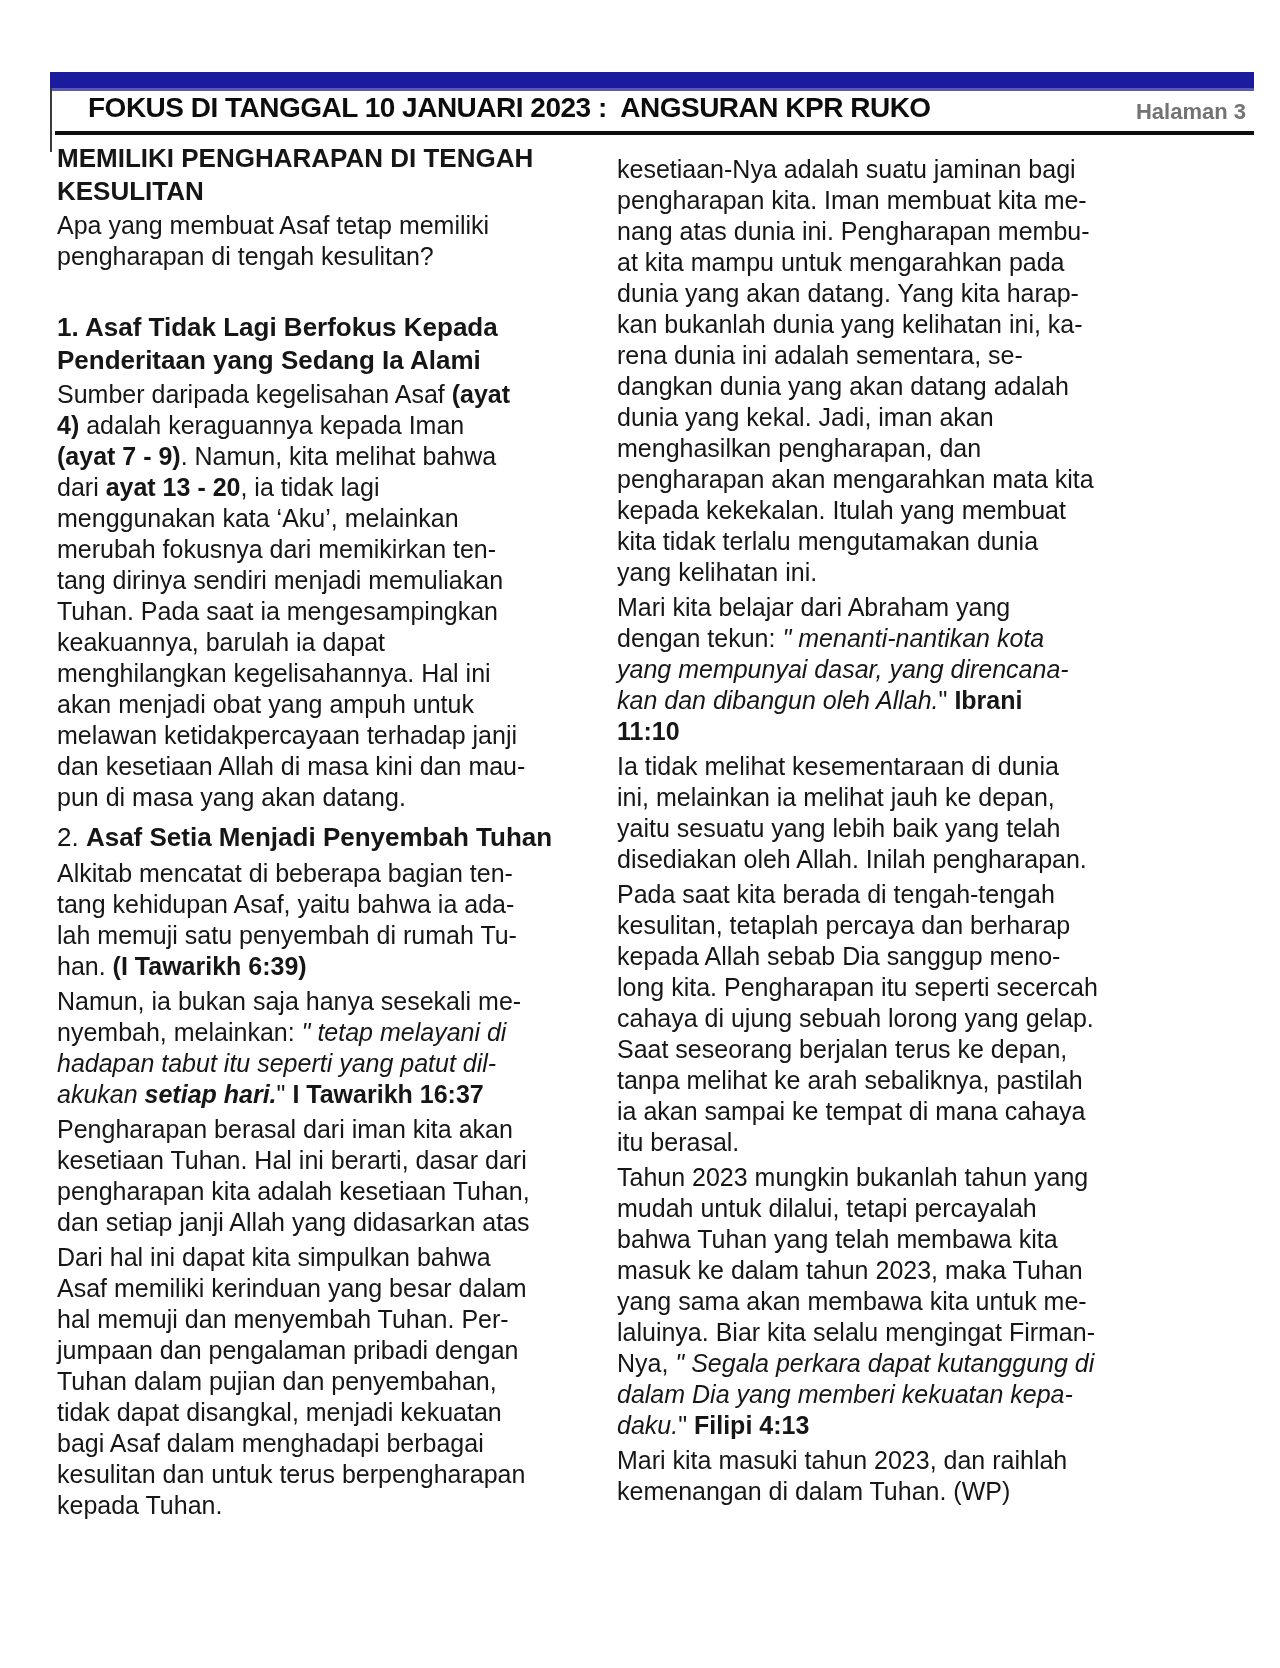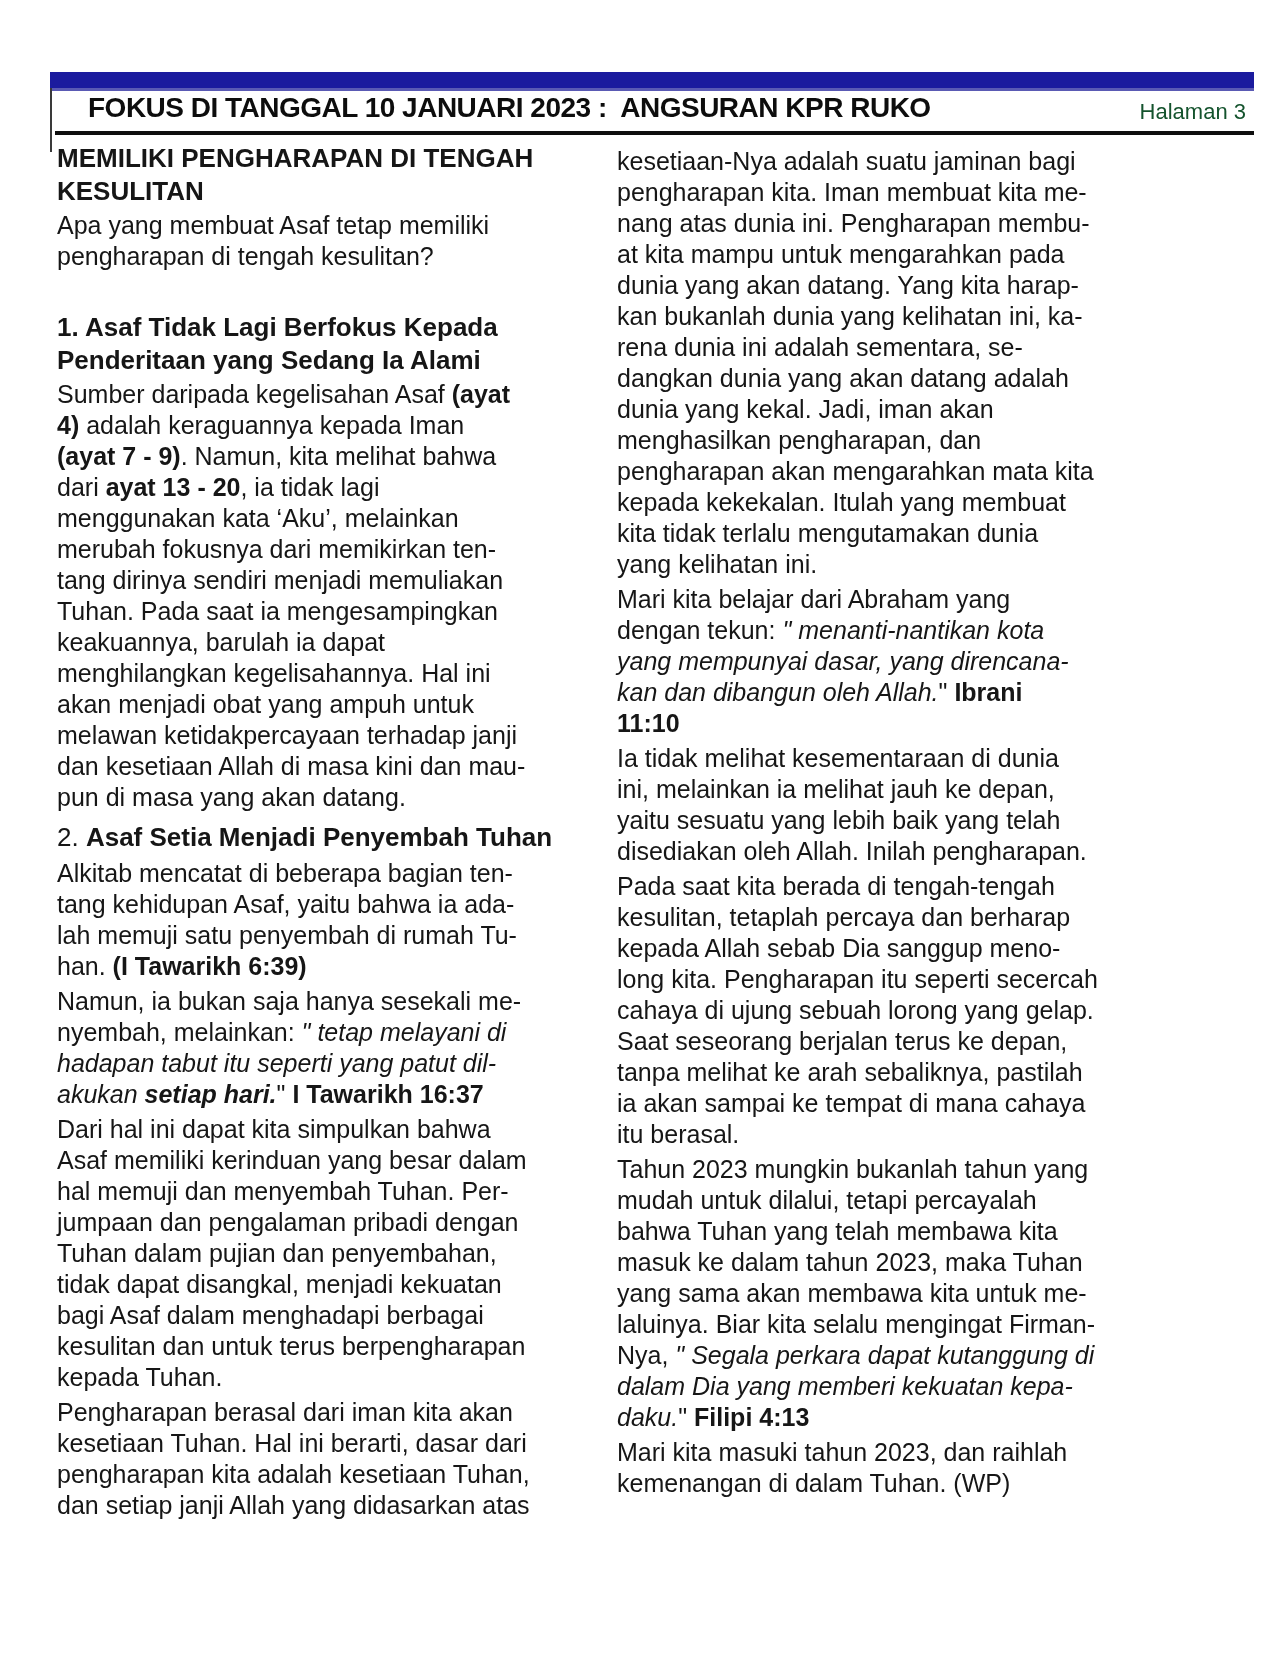--- a/index.html
+++ b/index.html
@@ -13,21 +13,21 @@
     border-bottom:3px solid #5a5ab4;
   }
   .left-edge-tick {
     position:absolute; left:50px; top:88px; width:2px; height:64px; background:#3a3a3a;
   }
   .htitle {
     position:absolute; left:88px; top:92px; font-size:28px; font-weight:700;
     letter-spacing:-0.5px; white-space:pre; color:#0d0d0d;
   }
   .hpage {
-    position:absolute; right:34px; top:99px; font-size:22px; color:#14532d;
+    position:absolute; right:34px; top:99px; font-size:22px; color:#737373;font-weight:bold;
   }
   .hrule {
     position:absolute; left:55px; top:131px; width:1199px; height:4px; background:#0e0e0e;
   }
   .content {
     position:absolute; left:57px; top:142px; width:1180px; display:flex;
   }
   .col-left  { width:552px; margin-right:8px; }
   .col-right { width:560px; }
   .block { white-space:pre-line; font-size:25px; line-height:31px; margin:0; }
@@ -78,36 +78,36 @@
 pun di masa yang akan datang.</span></div>
         <div class="block h2" style="margin-top: 8px;"><span>2. </span><span class="bold">Asaf Setia Menjadi Penyembah Tuhan</span></div>
         <div class="block para" style="margin-top: 4px;"><span>Alkitab mencatat di beberapa bagian ten-
 tang kehidupan Asaf, yaitu bahwa ia ada-
 lah memuji satu penyembah di rumah Tu-
 han. </span><span class="bold">(I Tawarikh 6:39)</span></div>
         <div class="block para" style="margin-top: 4px;"><span>Namun, ia bukan saja hanya sesekali me-
 nyembah, melainkan: </span><span class="italic">" tetap melayani di
 hadapan tabut itu seperti yang patut dil-
 akukan </span><span class="bold italic">setiap hari.</span><span>" </span><span class="bold">I Tawarikh 16:37</span></div>
+        <div class="block para" style="margin-top: 4px;"><span>Pengharapan berasal dari iman kita akan
+kesetiaan Tuhan. Hal ini berarti, dasar dari
+pengharapan kita adalah kesetiaan Tuhan,
+dan setiap janji Allah yang didasarkan atas</span></div>
         <div class="block para" style="margin-top: 4px;"><span>Dari hal ini dapat kita simpulkan bahwa
 Asaf memiliki kerinduan yang besar dalam
 hal memuji dan menyembah Tuhan. Per-
 jumpaan dan pengalaman pribadi dengan
 Tuhan dalam pujian dan penyembahan,
 tidak dapat disangkal, menjadi kekuatan
 bagi Asaf dalam menghadapi berbagai
 kesulitan dan untuk terus berpengharapan
 kepada Tuhan.</span></div>
-        <div class="block para" style="margin-top: 4px;"><span>Pengharapan berasal dari iman kita akan
-kesetiaan Tuhan. Hal ini berarti, dasar dari
-pengharapan kita adalah kesetiaan Tuhan,
-dan setiap janji Allah yang didasarkan atas</span></div>
       </div>
     <div class="col-right" id="col-right">
-        <div class="block para" style="margin-top: 4px;"><span>kesetiaan-Nya adalah suatu jaminan bagi
+        <div class="block para" style="margin-top: 12px;"><span>kesetiaan-Nya adalah suatu jaminan bagi
 pengharapan kita. Iman membuat kita me-
 nang atas dunia ini. Pengharapan membu-
 at kita mampu untuk mengarahkan pada
 dunia yang akan datang. Yang kita harap-
 kan bukanlah dunia yang kelihatan ini, ka-
 rena dunia ini adalah sementara, se-
 dangkan dunia yang akan datang adalah
 dunia yang kekal. Jadi, iman akan
 menghasilkan pengharapan, dan
 pengharapan akan mengarahkan mata kita

